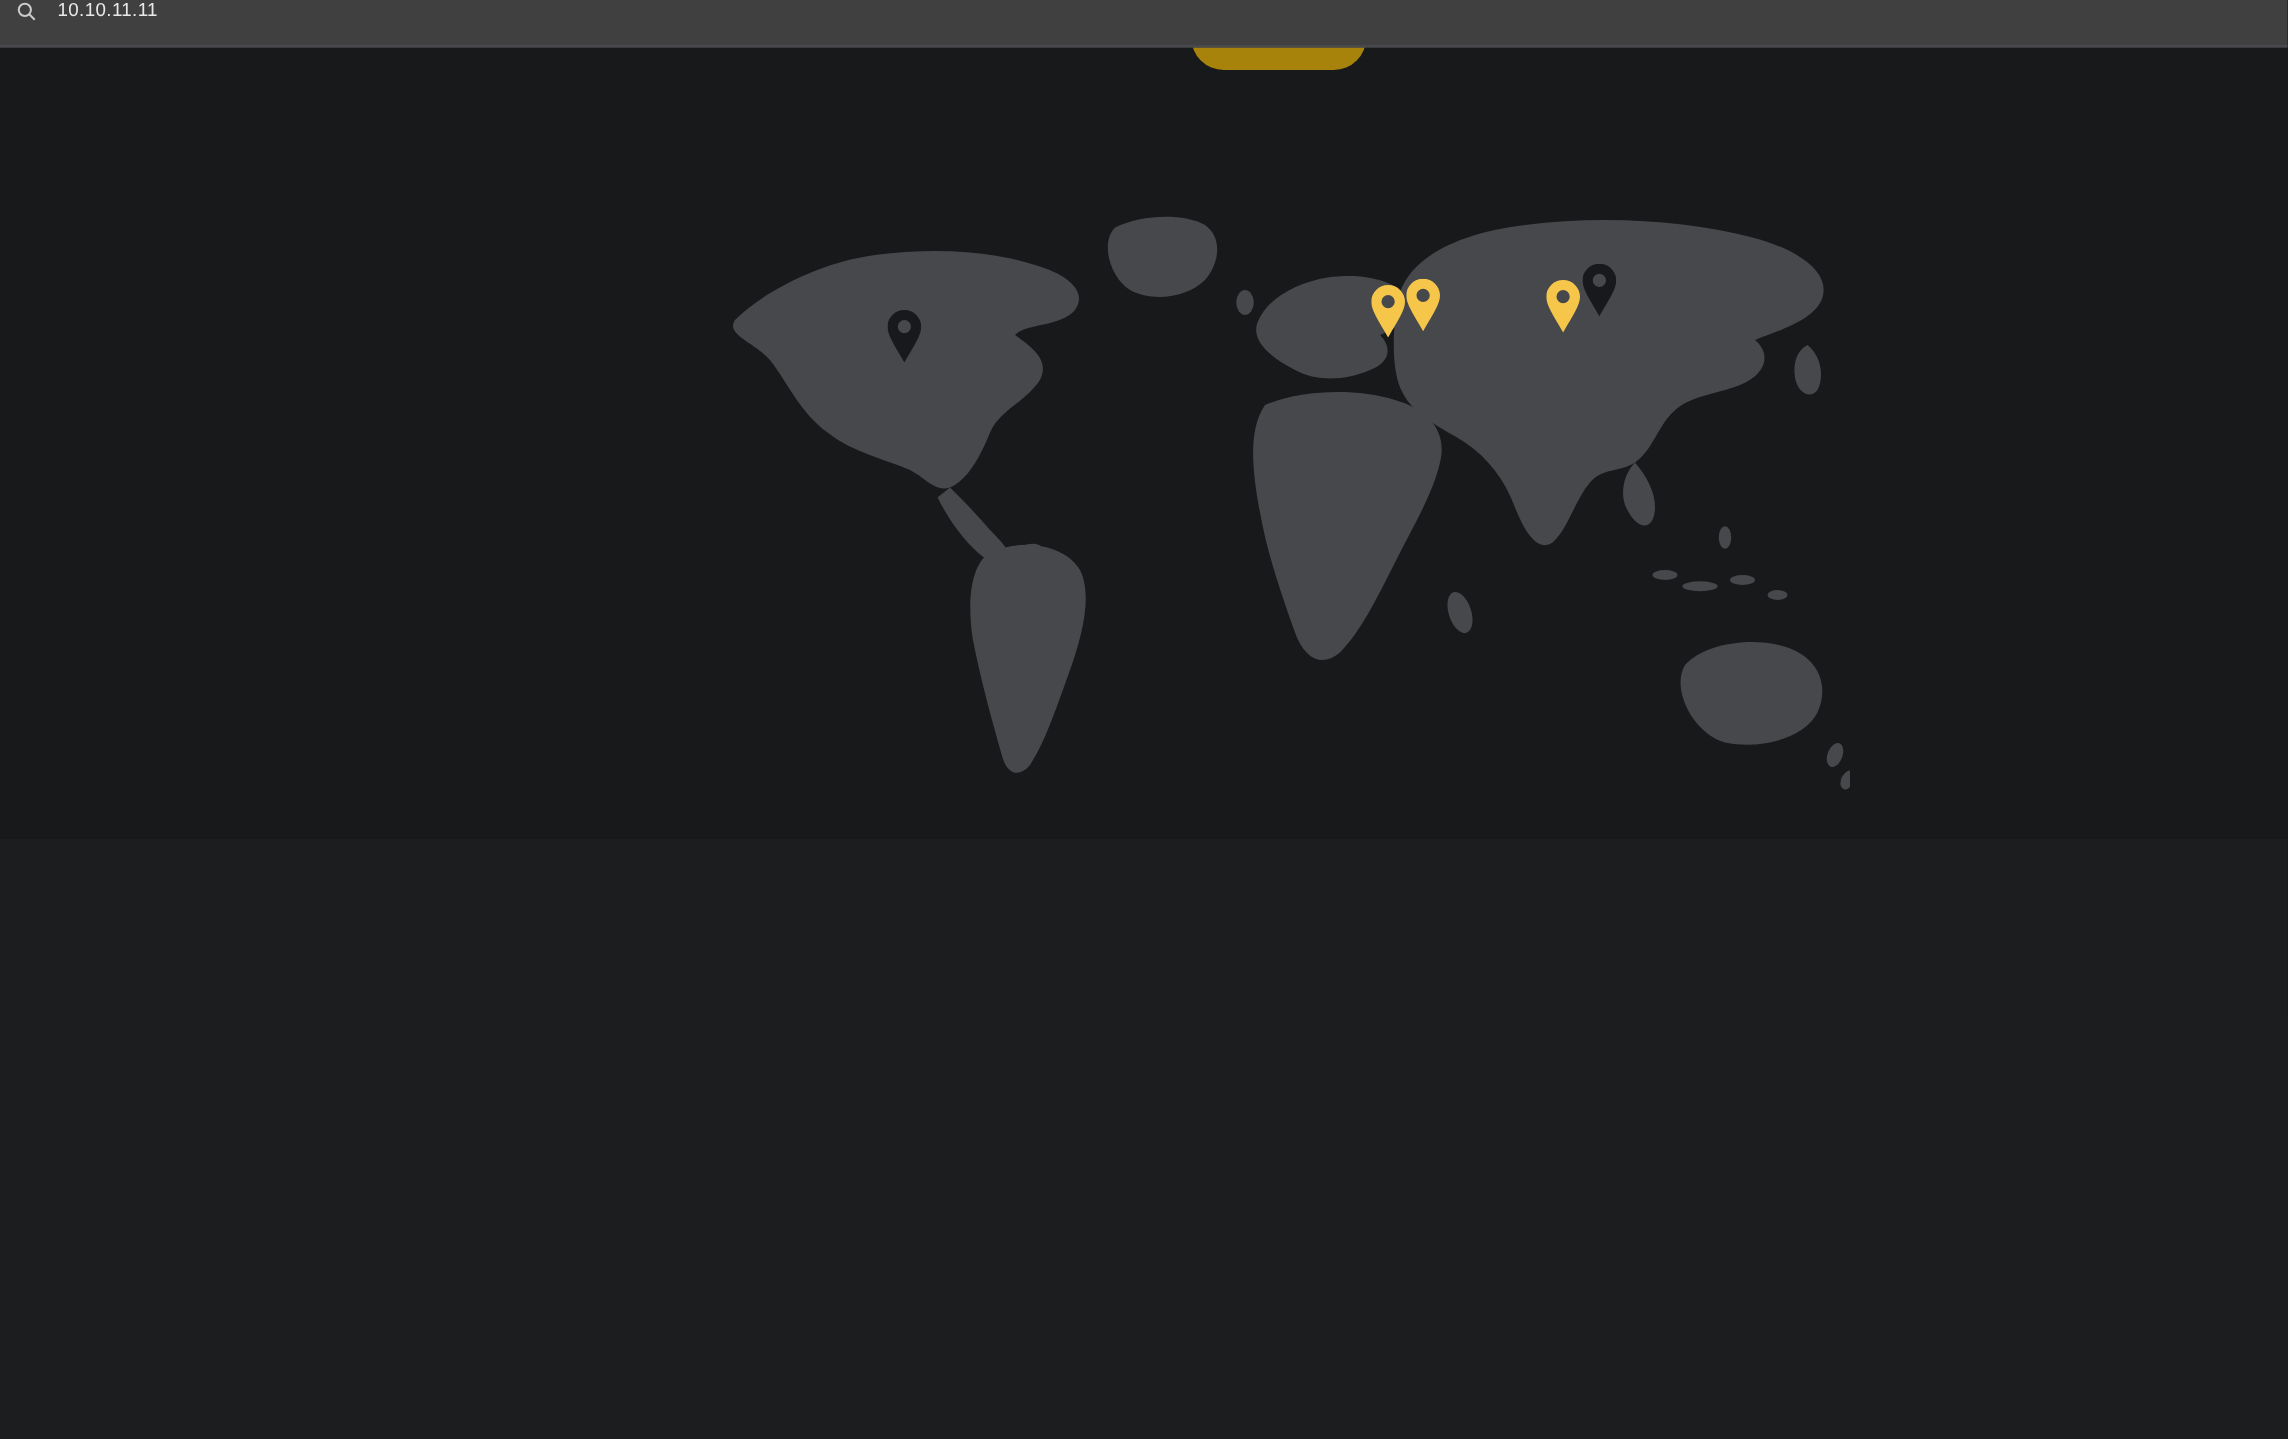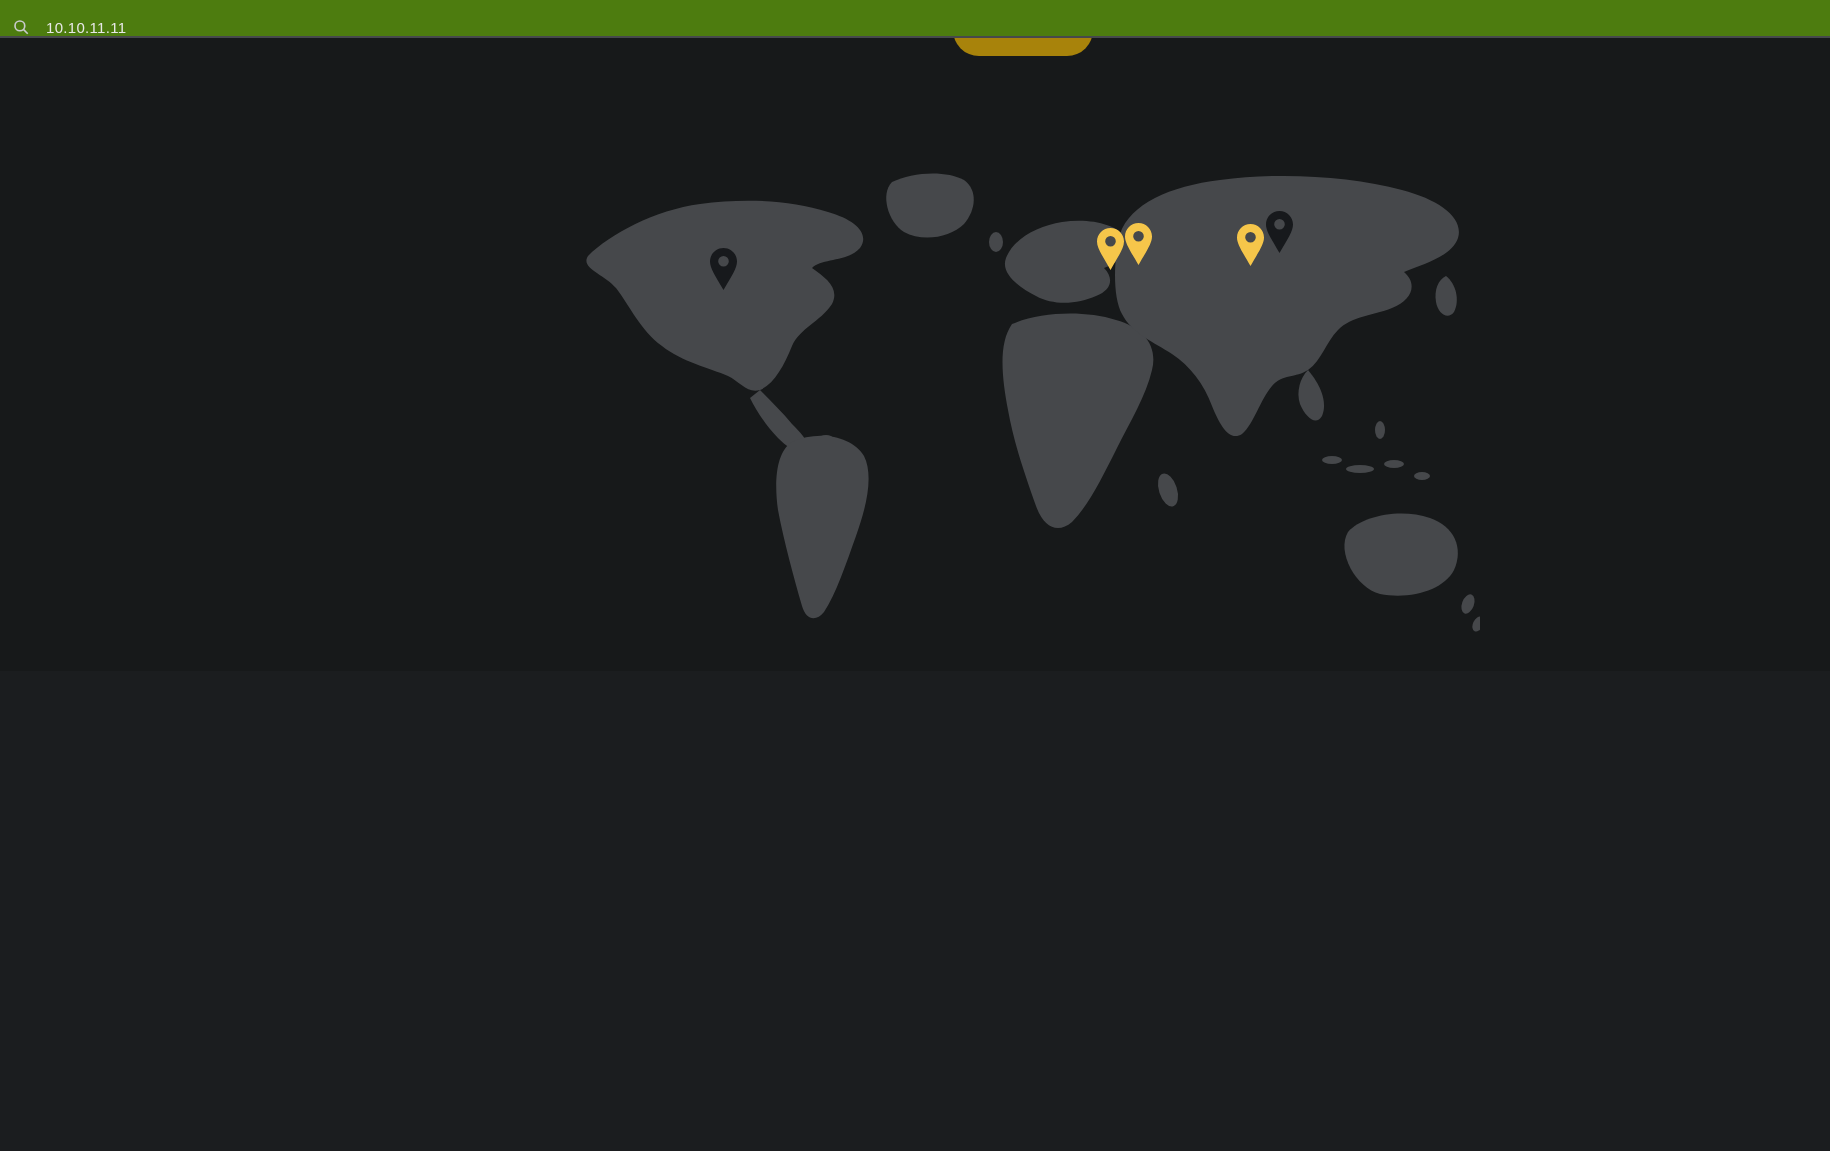--- a/index.html
+++ b/index.html
@@ -5,22 +5,22 @@
   html,body{margin:0;padding:0;}
   body{
     width:1830px;height:1151px;overflow:hidden;position:relative;
     background:#17191a;
     font-family:"Liberation Sans","DejaVu Sans",sans-serif;
     -webkit-font-smoothing:antialiased;
   }
   
   .toolbar{
     position:absolute;left:0;top:0;width:1830px;height:36px;
-    background:#4d7c0f;border-bottom:2px solid #47494c;
-    display:flex;align-items:flex-end;z-index:10;
+    background:#404040;border-bottom:2px solid #47494c;
+    display:flex;align-items:flex-start;z-index:10;
   }
   .toolbar .mag{margin-left:12px;display:flex;align-items:center;}
   .toolbar .url{margin-left:16px;color:#e8e8e8;font-size:15px;letter-spacing:.3px;}
   
   .hero-btn{
     position:absolute;left:953px;top:4px;width:140px;height:52px;
     border-radius:26px;background:#a8830b;z-index:1;
   }
   
   .map-section{position:absolute;left:0;top:38px;width:1830px;height:633px;background:#17191a;}

